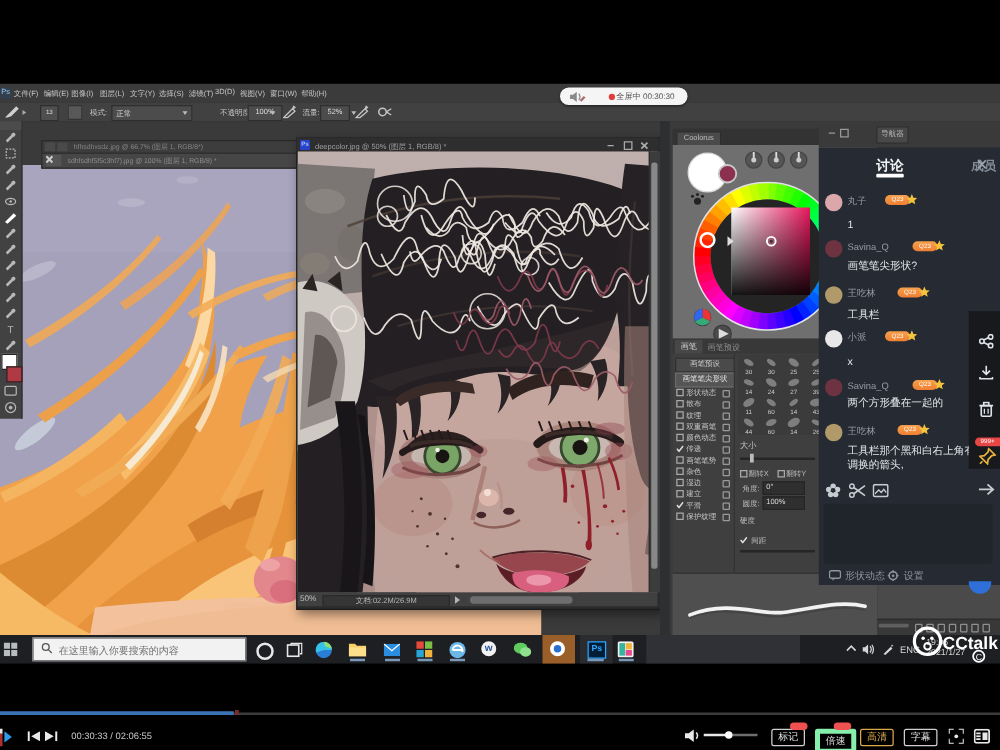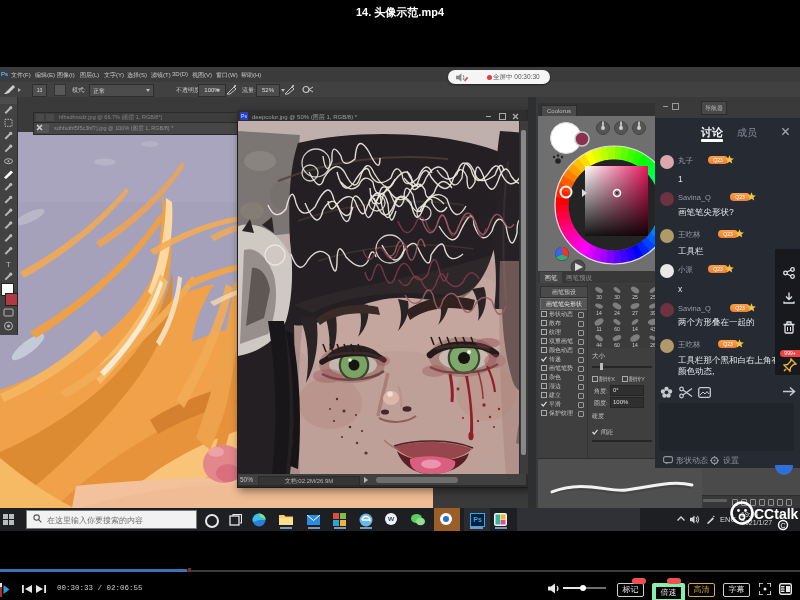--- a/index.html
+++ b/index.html
@@ -1,21 +1,20 @@
 <!DOCTYPE html>
 <html><head><meta charset="utf-8">
 <style>
 html,body{margin:0;padding:0;background:#000;}
 #stage{position:relative;width:800px;height:600px;background:#000;overflow:hidden;
   font-family:"Liberation Sans",sans-serif;}
 .a{position:absolute;}
 .tx{position:absolute;white-space:nowrap;}
 </style></head><body>
 <div id="stage">
-<div class="tx" style="left:0;right:0;top:5px;text-align:center;color:#fff;font-size:11px;font-weight:bold;">14. 头像示范.mp4</div>
 <div class="a" style="left:0;top:67px;width:800px;height:15px;background:#3b3b3b;border-bottom:1px solid #2c2c2c;"></div>
 <div class="a" style="left:0px;top:70px;width:9px;height:9px;background:#30404f;border-radius:1px;color:#9fc6e8;font-size:6px;line-height:9px;text-align:center;">Ps</div>
 <div class="tx" style="left:11px;top:71px;font-size:6px;color:#c6c6c6;">文件(F)</div>
 <div class="tx" style="left:35px;top:71px;font-size:6px;color:#c6c6c6;">编辑(E)</div>
 <div class="tx" style="left:57px;top:71px;font-size:6px;color:#c6c6c6;">图像(I)</div>
 <div class="tx" style="left:80px;top:71px;font-size:6px;color:#c6c6c6;">图层(L)</div>
 <div class="tx" style="left:104px;top:71px;font-size:6px;color:#c6c6c6;">文字(Y)</div>
 <div class="tx" style="left:127px;top:71px;font-size:6px;color:#c6c6c6;">选择(S)</div>
 <div class="tx" style="left:151px;top:71px;font-size:6px;color:#c6c6c6;">滤镜(T)</div>
 <div class="tx" style="left:172px;top:71px;font-size:6px;color:#c6c6c6;">3D(D)</div>
@@ -529,21 +528,21 @@
 <div class="a" style="left:777px;top:499px;width:4px;height:4.5px;border:1px solid #909090;border-radius:1px;"></div>
 <div class="a" style="left:786px;top:499px;width:4px;height:4.5px;border:1px solid #909090;border-radius:1px;"></div>
 <div class="a" style="left:703px;top:499px;width:24px;height:3px;background:#5f5f5f;border-radius:1px;"></div>
 <div class="a" style="left:655px;top:97px;width:145px;height:21px;background:#3a3a3a;"></div>
 <div class="a" style="left:701px;top:101px;width:24px;height:12px;background:#484848;border:1px solid #2c2c2c;color:#bdbdbd;font-size:6px;line-height:12px;text-align:center;">导航器</div>
 <div class="a" style="left:663px;top:106px;width:5px;height:1.2px;background:#999;"></div>
 <div class="a" style="left:672px;top:103px;width:5px;height:5px;border:1px solid #999;"></div>
 <div class="a" style="left:655px;top:118px;width:145px;height:350px;background:#262b33;"></div>
 <div class="tx" style="left:701px;top:125px;font-size:11px;font-weight:bold;color:#f2f4f6;">讨论</div>
 <div class="a" style="left:701px;top:139px;width:22px;height:2.5px;background:#fff;border-radius:1px;"></div>
-<div class="tx" style="left:737px;top:126px;font-size:10px;color:#848c98;">成员</div>
+<div class="tx" style="left:777px;top:126px;font-size:10px;color:#848c98;font-weight:bold;">成员</div>
 <svg class="a" style="left:781px;top:127px;" width="9" height="9" viewBox="0 0 10 10">
       <path d="M1.5,1.5 L8.5,8.5 M8.5,1.5 L1.5,8.5" stroke="#9aa2ac" stroke-width="1.5555555555555556"></path>
     </svg>
 <div class="a" style="left:660px;top:155px;width:14px;height:14px;border-radius:50%;background:#dba7ab;"></div>
 <div class="tx" style="left:678px;top:156px;font-size:7.5px;color:#959ca6;">丸子</div>
 <div class="a" style="left:708px;top:156px;width:20px;height:8px;background:linear-gradient(#f7a04c,#ef7f33);border-radius:4px;color:#fff;font-size:5px;line-height:8px;text-align:center;">Q23</div>
     <svg class="a" style="left:725px;top:155px;" width="9" height="9" viewBox="0 0 10 10">
       <path d="M5,0.3 L6.4,3.5 L9.8,3.8 L7.2,6 L8,9.4 L5,7.6 L2,9.4 L2.8,6 L0.2,3.8 L3.6,3.5 Z" fill="#f5c33c"></path>
     </svg>
 
@@ -581,21 +580,21 @@
 
 <div class="tx" style="left:678px;top:317px;font-size:8.5px;color:#e3e6ea;">两个方形叠在一起的</div>
 <div class="a" style="left:660px;top:339px;width:14px;height:14px;border-radius:50%;background:#b09a6a;"></div>
 <div class="tx" style="left:678px;top:340px;font-size:7.5px;color:#959ca6;">王吃林</div>
 <div class="a" style="left:718px;top:340px;width:20px;height:8px;background:linear-gradient(#f7a04c,#ef7f33);border-radius:4px;color:#fff;font-size:5px;line-height:8px;text-align:center;">Q23</div>
     <svg class="a" style="left:735px;top:339px;" width="9" height="9" viewBox="0 0 10 10">
       <path d="M5,0.3 L6.4,3.5 L9.8,3.8 L7.2,6 L8,9.4 L5,7.6 L2,9.4 L2.8,6 L0.2,3.8 L3.6,3.5 Z" fill="#f5c33c"></path>
     </svg>
 
 <div class="tx" style="left:678px;top:355px;font-size:8.5px;color:#e3e6ea;">工具栏那个黑和白右上角有一个</div>
-<div class="tx" style="left:678px;top:366px;font-size:8.5px;color:#e3e6ea;">颜色动态,</div>
+<div class="tx" style="left:678px;top:366px;font-size:8.5px;color:#e3e6ea;">调换的箭头,</div>
 <svg class="a" style="left:660px;top:386px;" width="13" height="13" viewBox="0 0 13 13">
       <circle cx="6.5" cy="3" r="2.2" fill="#c6cbd2"></circle>
       <circle cx="3" cy="5.5" r="2.2" fill="#c6cbd2"></circle>
       <circle cx="10" cy="5.5" r="2.2" fill="#c6cbd2"></circle>
       <circle cx="4.5" cy="9.5" r="2.2" fill="#c6cbd2"></circle>
       <circle cx="8.5" cy="9.5" r="2.2" fill="#c6cbd2"></circle>
       <circle cx="6.5" cy="6.2" r="1.8" fill="#262b33"></circle>
     </svg>
 <svg class="a" style="left:679px;top:386px;" width="14" height="13" viewBox="0 0 14 13">
       <circle cx="2.5" cy="3" r="1.8" fill="none" stroke="#c6cbd2" stroke-width="1.2"></circle>
@@ -740,21 +739,21 @@
       <path d="M0.5,0 L6.5,4.5 L0.5,9 Z" fill="#2f9be8"></path>
     </svg>
 <svg class="a" style="left:21.5px;top:585px;" width="10" height="8" viewBox="0 0 10 8">
       <rect x="0" y="0" width="1.8" height="8" fill="#e8e8e8"></rect>
       <path d="M10,0 L3,4 L10,8 Z" fill="#e8e8e8"></path>
     </svg>
 <svg class="a" style="left:36px;top:585px;" width="10" height="8" viewBox="0 0 10 8">
       <rect x="8.2" y="0" width="1.8" height="8" fill="#e8e8e8"></rect>
       <path d="M0,0 L7,4 L0,8 Z" fill="#e8e8e8"></path>
     </svg>
-<div class="tx" style="left:57px;top:584px;font-size:7.5px;color:#c9c9c9;font-family:Liberation Mono, monospace;">00:30:33 / 02:06:55</div>
+<div class="tx" style="left:57px;top:584px;font-size:7.5px;color:#c9c9c9;">00:30:33 / 02:06:55</div>
 <svg class="a" style="left:548px;top:583px;" width="13" height="11" viewBox="0 0 13 11">
       <path d="M0,3.5 L3,3.5 L7,0.5 L7,10.5 L3,7.5 L0,7.5 Z" fill="#e8e8e8"></path>
       <path d="M9,3 Q11,5.5 9,8" stroke="#e8e8e8" stroke-width="1.2" fill="none"></path>
     </svg>
 <div class="a" style="left:563px;top:587px;width:20px;height:1.5px;background:#e8e8e8;"></div>
 <div class="a" style="left:583px;top:587px;width:23px;height:1.5px;background:#6e6e6e;"></div>
 <div class="a" style="left:580px;top:584.5px;width:6px;height:6px;border-radius:50%;background:#fff;"></div>
 <div class="a" style="left:617px;top:583px;width:25px;height:12px;border:1px solid #cfcfcf;border-radius:2px;color:#e2e2e2;font-size:8px;line-height:12px;text-align:center;">标记</div>
 <div class="a" style="left:652px;top:583px;width:25px;height:12px;border:4px solid #86efac;border-radius:2px;color:#e2e2e2;font-size:8px;line-height:12px;text-align:center;">倍速</div>
 <div class="a" style="left:688px;top:583px;width:25px;height:12px;border:1px solid #d8a849;border-radius:2px;color:#d8a849;font-size:8px;line-height:12px;text-align:center;">高清</div>

